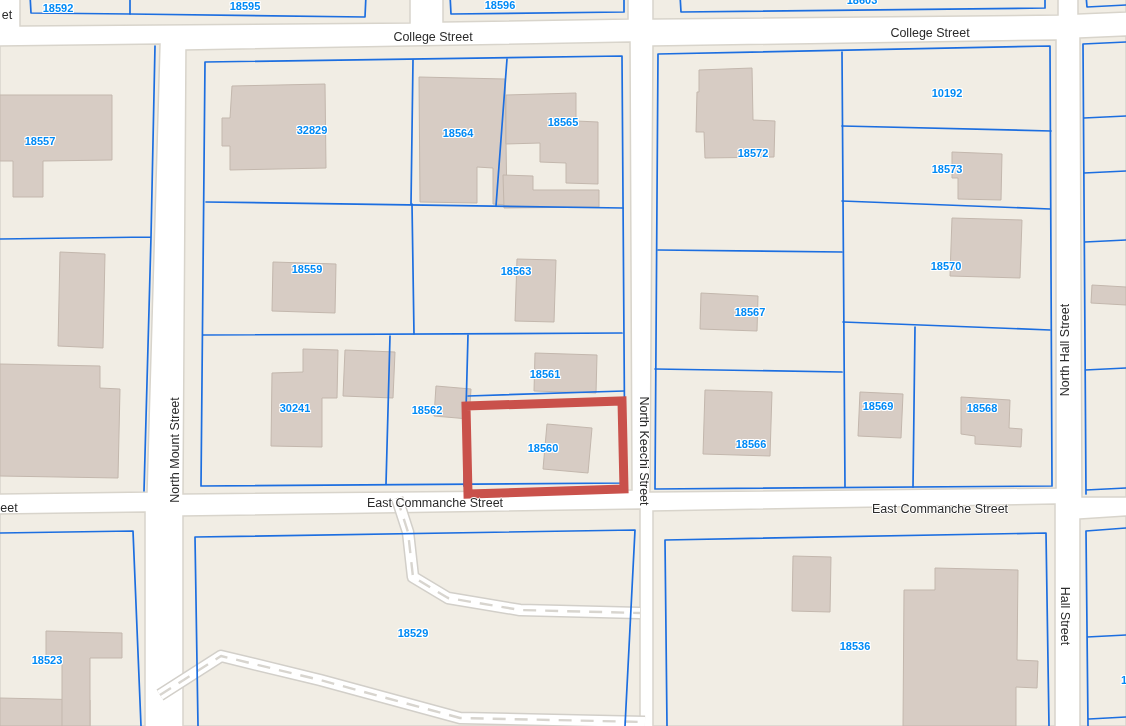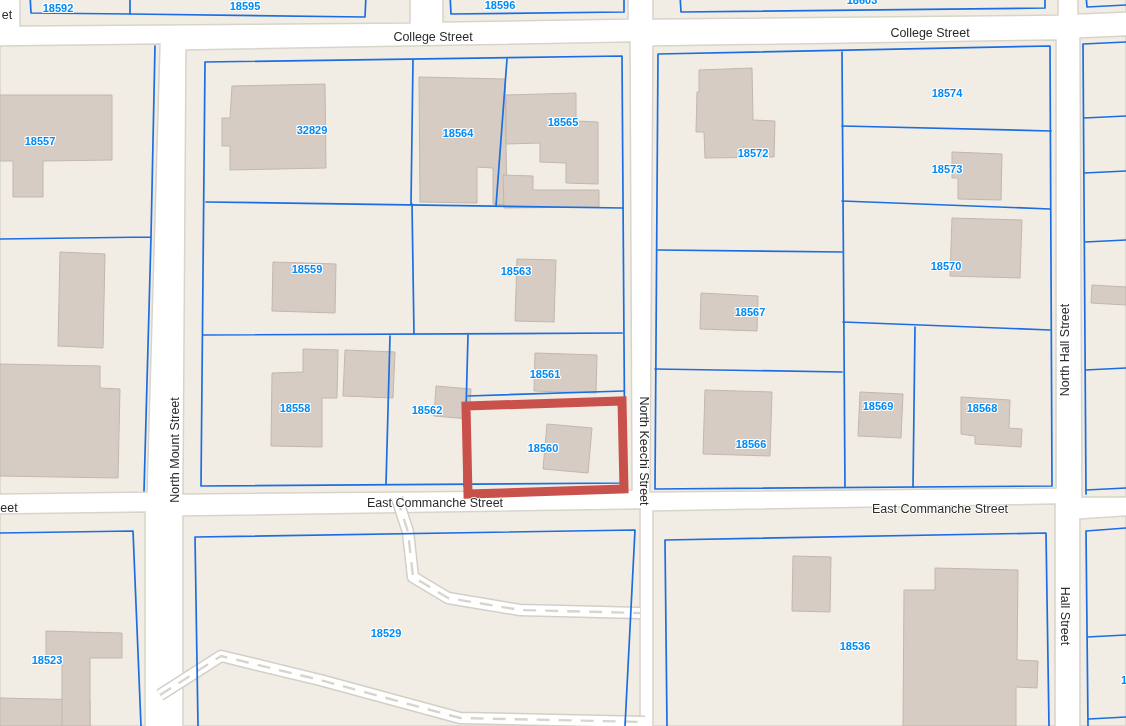--- a/index.html
+++ b/index.html
@@ -118,34 +118,34 @@
   <div class="plabel" style="left:58px;top:8px">18592</div>
   <div class="plabel" style="left:245px;top:6px">18595</div>
   <div class="plabel" style="left:500px;top:5px">18596</div>
   <div class="plabel" style="left:862px;top:0px">18603</div>
   <div class="plabel" style="left:40px;top:141px">18557</div>
   <div class="plabel" style="left:312px;top:130px">32829</div>
   <div class="plabel" style="left:458px;top:133px">18564</div>
   <div class="plabel" style="left:563px;top:122px">18565</div>
   <div class="plabel" style="left:307px;top:269px">18559</div>
   <div class="plabel" style="left:516px;top:271px">18563</div>
-  <div class="plabel" style="left:295px;top:408px">18558</div>
+  <div class="plabel" style="left:295px;top:408px">30241</div>
   <div class="plabel" style="left:427px;top:410px">18562</div>
   <div class="plabel" style="left:545px;top:374px">18561</div>
   <div class="plabel" style="left:543px;top:448px">18560</div>
   <div class="plabel" style="left:753px;top:153px">18572</div>
-  <div class="plabel" style="left:947px;top:93px">18574</div>
+  <div class="plabel" style="left:947px;top:93px">10192</div>
   <div class="plabel" style="left:947px;top:169px">18573</div>
   <div class="plabel" style="left:946px;top:266px">18570</div>
   <div class="plabel" style="left:750px;top:312px">18567</div>
   <div class="plabel" style="left:751px;top:444px">18566</div>
   <div class="plabel" style="left:878px;top:406px">18569</div>
   <div class="plabel" style="left:982px;top:408px">18568</div>
   <div class="plabel" style="left:47px;top:660px">18523</div>
-  <div class="plabel" style="left:386px;top:633px">18529</div>
+  <div class="plabel" style="left:413px;top:633px">18529</div>
   <div class="plabel" style="left:855px;top:646px">18536</div>
   <div class="plabel" style="left:1124px;top:680px">1</div>
 
   <div class="slabel" style="left:433px;top:37px">College Street</div>
   <div class="slabel" style="left:930px;top:33px">College Street</div>
   <div class="slabel" style="left:435px;top:503px">East Commanche Street</div>
   <div class="slabel" style="left:940px;top:509px">East Commanche Street</div>
   <div class="slabel vert-up" style="left:175px;top:450px">North Mount Street</div>
   <div class="slabel vert-down" style="left:644px;top:451px">North Keechi Street</div>
   <div class="slabel vert-up" style="left:1065px;top:350px">North Hall Street</div>

